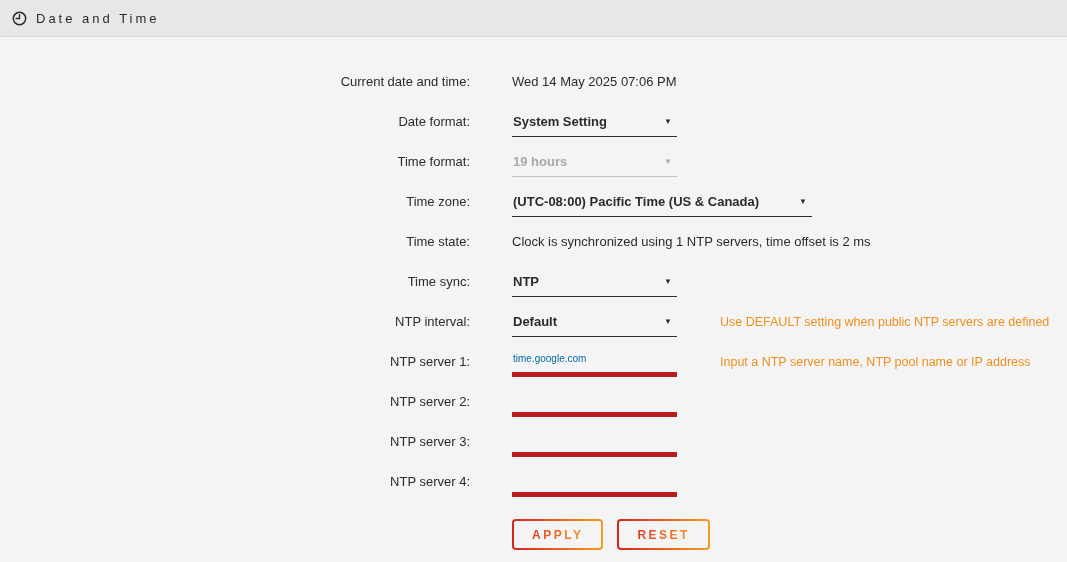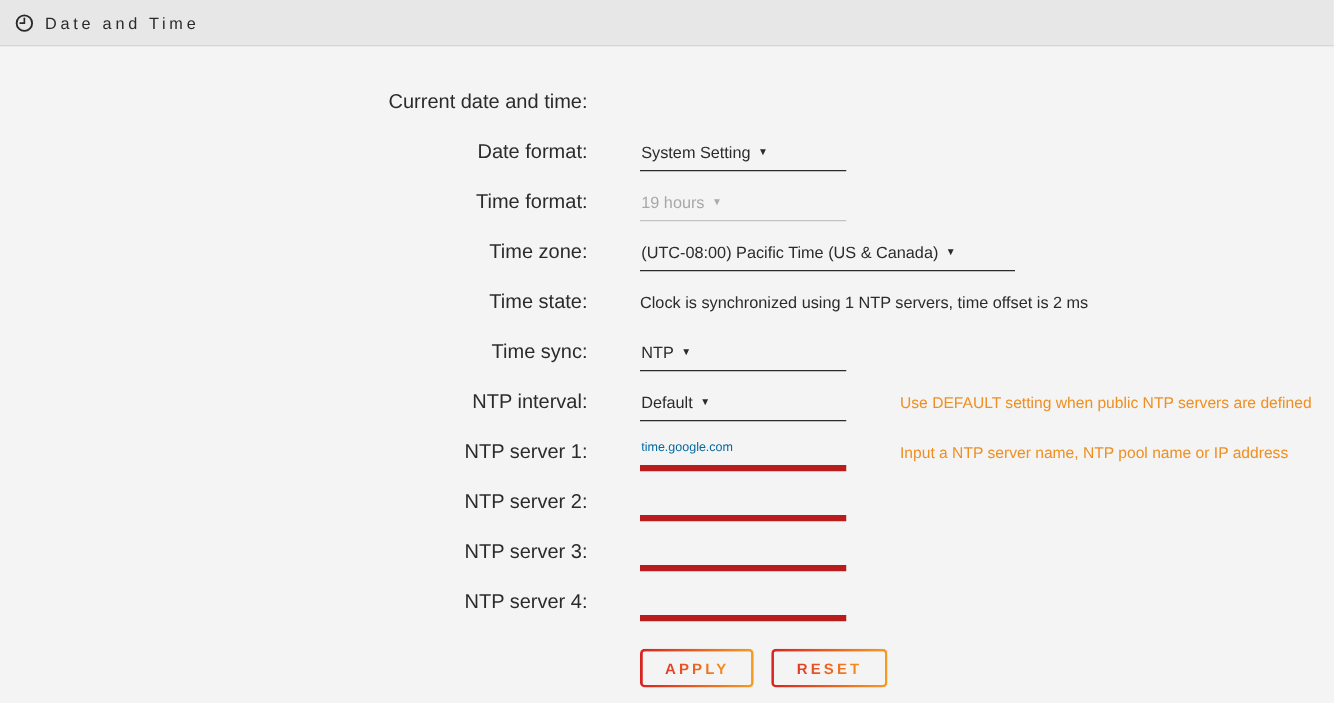--- a/index.html
+++ b/index.html
@@ -33,21 +33,21 @@
   
   .form-area { padding-top: 33px; }
   .row {
     display: flex;
     align-items: flex-start;
     height: 40px;
   }
   .row .label {
     flex: 0 0 470px;
     text-align: right;
-    font-size: 16px;
+    font-size: 13px;
     line-height: 16px;
     padding-top: 4px;
     color: #2b2b2b;
   }
   .row .field {
     margin-left: 42px;
     display: flex;
     align-items: flex-start;
   }
   .static-value {
@@ -56,25 +56,27 @@
     padding-top: 4px;
     color: #2b2b2b;
     white-space: nowrap;
   }
   .control {
     width: 165px;
     height: 27px;
     border-bottom: 1px solid #2b2b2b;
     display: flex;
     align-items: flex-start;
+    justify-content: space-between;
     padding: 4px 5px 0 1px;
     font-size: 13px;
     line-height: 16px;
     cursor: pointer;
     background: transparent;
+    font-weight: bold;
   }
   .control.wide { width: 300px; }
   .control .arrow {
     font-size: 8px;
     line-height: 16px;
     color: #2b2b2b;
     margin-left: 6px;
     flex: 0 0 auto;
   }
   .control.disabled {
@@ -148,20 +150,23 @@
       <line x1="8" y1="8" x2="4.4" y2="8" stroke="#2a2a2a" stroke-width="1.4" stroke-linecap="round"></line>
     </svg>
   </span>
   <span class="page-title">Date and Time</span>
 </div>
 
 <div class="form-area">
 
   <div class="row">
     <div class="label">Current date and time:</div>
+    <div class="field">
+      <div class="static-value">Wed 14 May 2025 07:06 PM</div>
+    </div>
   </div>
 
   <div class="row">
     <div class="label">Date format:</div>
     <div class="field">
       <div class="control">
         <span>System Setting</span>
         <span class="arrow">▼</span>
       </div>
     </div>

